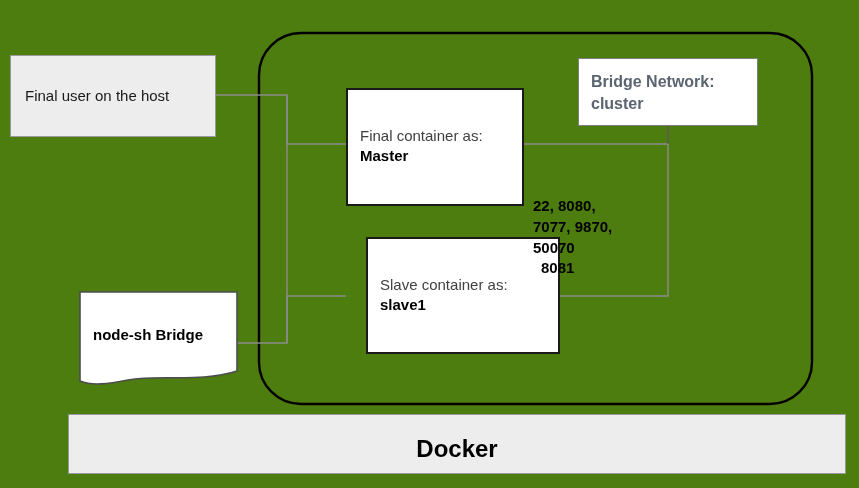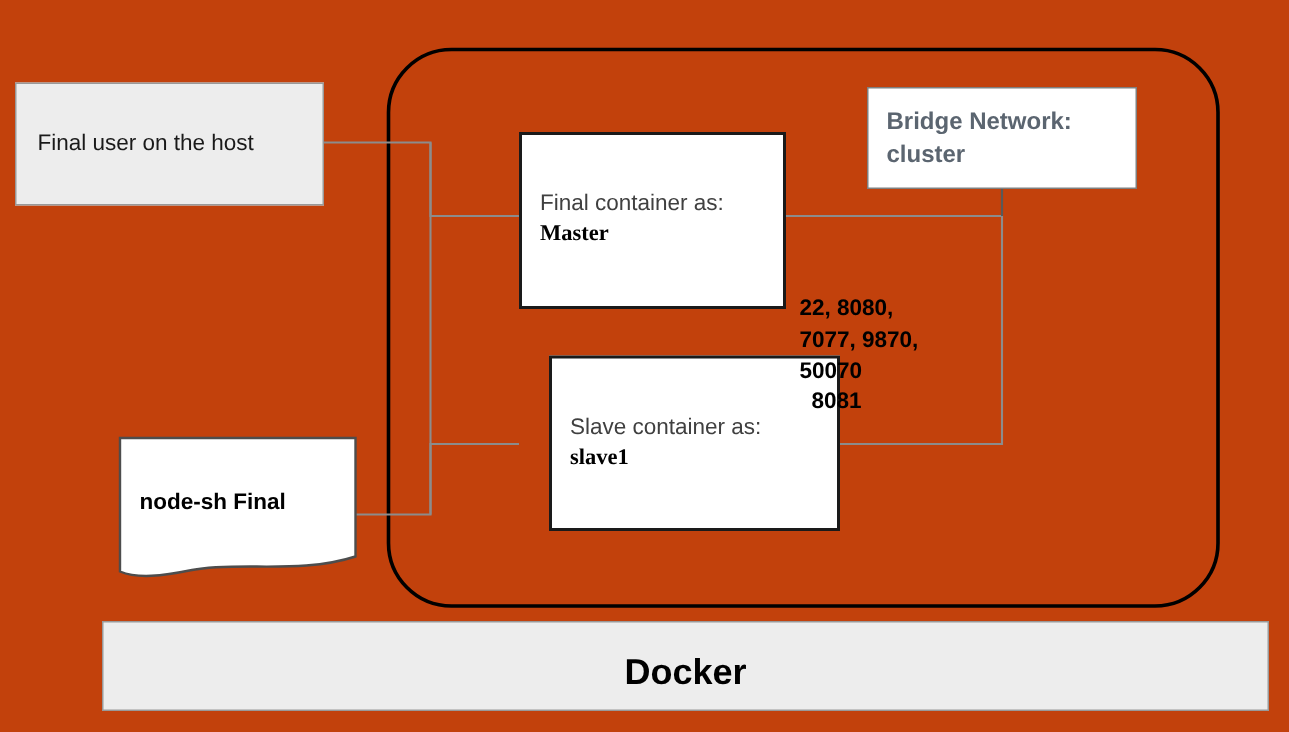--- a/index.html
+++ b/index.html
@@ -7,21 +7,21 @@
     padding: 0;
     background: #ffffff;
   }
   body {
     font-family: "Liberation Sans", sans-serif;
   }
   #canvas {
     position: relative;
     width: 859px;
     height: 488px;
-    background: #c2410c;
+    background: #4d7c0f;
     overflow: hidden;
   }
   #svg-layer {
     position: absolute;
     left: 0;
     top: 0;
     width: 859px;
     height: 488px;
   }
 
@@ -120,21 +120,20 @@
   .container-text {
     position: absolute;
     left: 12px;
     top: 36px;
     font-size: 15px;
     line-height: 20px;
     color: #404040;
   }
   .container-text b {
     color: #000000;
-    font-family: Liberation Serif, serif;
   }
 
   #ports-main {
     left: 533px;
     top: 174px;
     font-size: 15px;
     line-height: 21px;
     font-weight: bold;
     color: #000000;
   }
@@ -176,21 +175,21 @@
 
     <path d="M 80 292 L 237 292 L 237 371
              C 200 383 160 374 128 380
              C 108 384 92 386 80 381 Z" fill="#ffffff" stroke="#4d4d4d" stroke-width="1.6"></path>
   </svg>
 
   <div class="box grey-box" id="user-box">
     <span class="txt">Final user on the host</span>
   </div>
 
-  <div class="label-dark bold" id="image-text">node-sh Final</div>
+  <div class="label-dark bold" id="image-text">node-sh Bridge</div>
 
   <div class="box thin-white-box" id="bridge-box">
     <span class="txt"><span>Bridge Network:</span><br><span>cluster</span></span>
   </div>
 
   <div class="box white-box" id="master-box">
     <div class="container-text">
       <span>Final container as:</span><br>
       <b>Master</b>
     </div>

